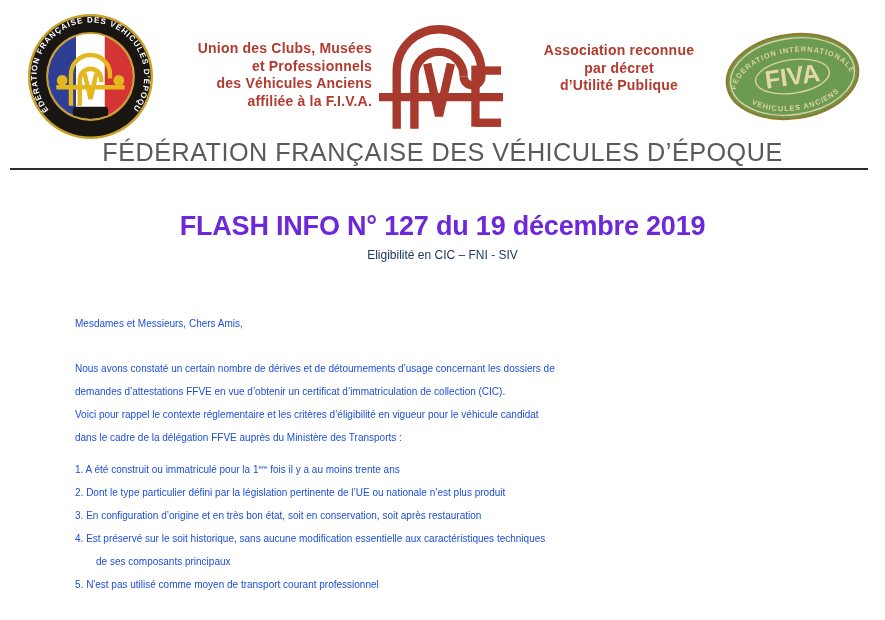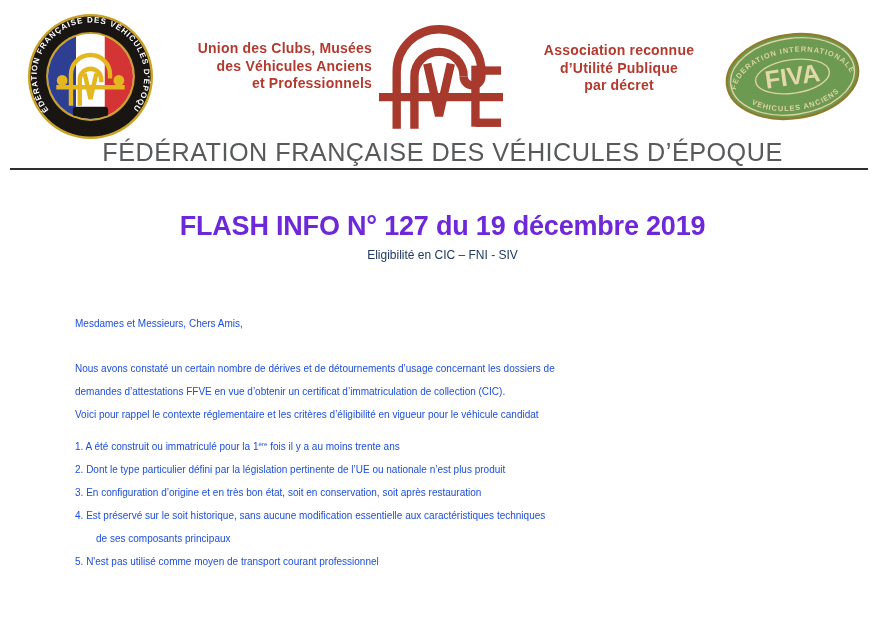--- a/index.html
+++ b/index.html
@@ -87,40 +87,41 @@
     <circle cx="36" cy="69" r="5.5" fill="#E4B71F"></circle>
     <circle cx="94" cy="69" r="5.5" fill="#E4B71F"></circle>
     <path id="badgeArc" d="M 22,99 A 55,55 0 1 1 108,99" fill="none"></path>
     <text fill="#ffffff" font-size="8.2" font-weight="bold" letter-spacing="1">
       <textPath href="#badgeArc" startOffset="50%" text-anchor="middle">FÉDÉRATION FRANÇAISE DES VÉHICULES D'ÉPOQUE</textPath>
     </text>
   </svg>
 
   <div class="union-text">
     <div class="line">Union des Clubs, Musées</div>
+    <div class="line">et Professionnels</div>
     <div class="line">des Véhicules Anciens</div>
-    <div class="line">et Professionnels</div>
+    <div class="line">affiliée à la F.I.V.A.</div>
   </div>
 
   <svg class="ffve-logo" viewBox="0 0 130 122">
     <g stroke="#A8392D" fill="none" stroke-width="8.5">
       <path d="M 20,116 V 58 A 43,43 0 0 1 106,58 V 63 A 9,9 0 0 1 88,63"></path>
       <path d="M 38,116 V 63 A 25,25 0 0 1 88,63"></path>
       <path d="M 51,50 L 63,103 L 75,50"></path>
       <path d="M 2,84 H 128"></path>
       <path d="M 100,52 V 114"></path>
       <path d="M 100,57 H 126"></path>
       <path d="M 100,110 H 126"></path>
     </g>
   </svg>
 
   <div class="assoc-text">
     <div class="line">Association reconnue</div>
+    <div class="line">par décret</div>
     <div class="line">d’Utilité Publique</div>
-    <div class="line">par décret</div>
   </div>
 
   <svg class="fiva-logo" viewBox="0 0 150 100">
     <g transform="rotate(-8 75 50)">
       <ellipse cx="75" cy="50" rx="71" ry="45" fill="#6C9A50" stroke="#8F7D2E" stroke-width="2.5"></ellipse>
       <ellipse cx="75" cy="50" rx="67" ry="41" fill="none" stroke="#DCD2A2" stroke-width="1.5"></ellipse>
       <ellipse cx="75" cy="50" rx="40" ry="18" fill="none" stroke="#DCD2A2" stroke-width="1.5"></ellipse>
       <text x="75" y="59" text-anchor="middle" font-size="27" font-weight="bold" fill="#E2D8AA">FIVA</text>
       <path id="fivaTop" d="M 12,61 A 63,37 0 1 1 138,61" fill="none"></path>
       <text fill="#DCD2A2" font-size="8" font-weight="bold" letter-spacing="1">
@@ -142,20 +143,21 @@
   <div class="content">
     <div class="salutation line">Mesdames et Messieurs, Chers Amis,</div>
 
     <div class="para1">
       <div class="line">Nous avons constaté un certain nombre de dérives et de détournements d’usage concernant les dossiers de</div>
       <div class="line">demandes d’attestations FFVE en vue d’obtenir un certificat d’immatriculation de collection (CIC).</div>
     </div>
 
     <div class="para2">
       <div class="line">Voici pour rappel le contexte réglementaire et les critères d’éligibilité en vigueur pour le véhicule candidat</div>
+      <div class="line">dans le cadre de la délégation FFVE auprès du Ministère des Transports :</div>
     </div>
 
     <div class="num-list">
       <div class="li line">
         <span class="li-num">1.</span>
         <span>A été construit ou immatriculé pour la 1</span><sup class="ord">ère</sup><span> fois il y a au moins trente ans</span>
       </div>
       <div class="li line">
         <span class="li-num">2.</span>
         <span>Dont le type particulier défini par la législation pertinente de l’UE ou nationale n’est plus produit</span>

